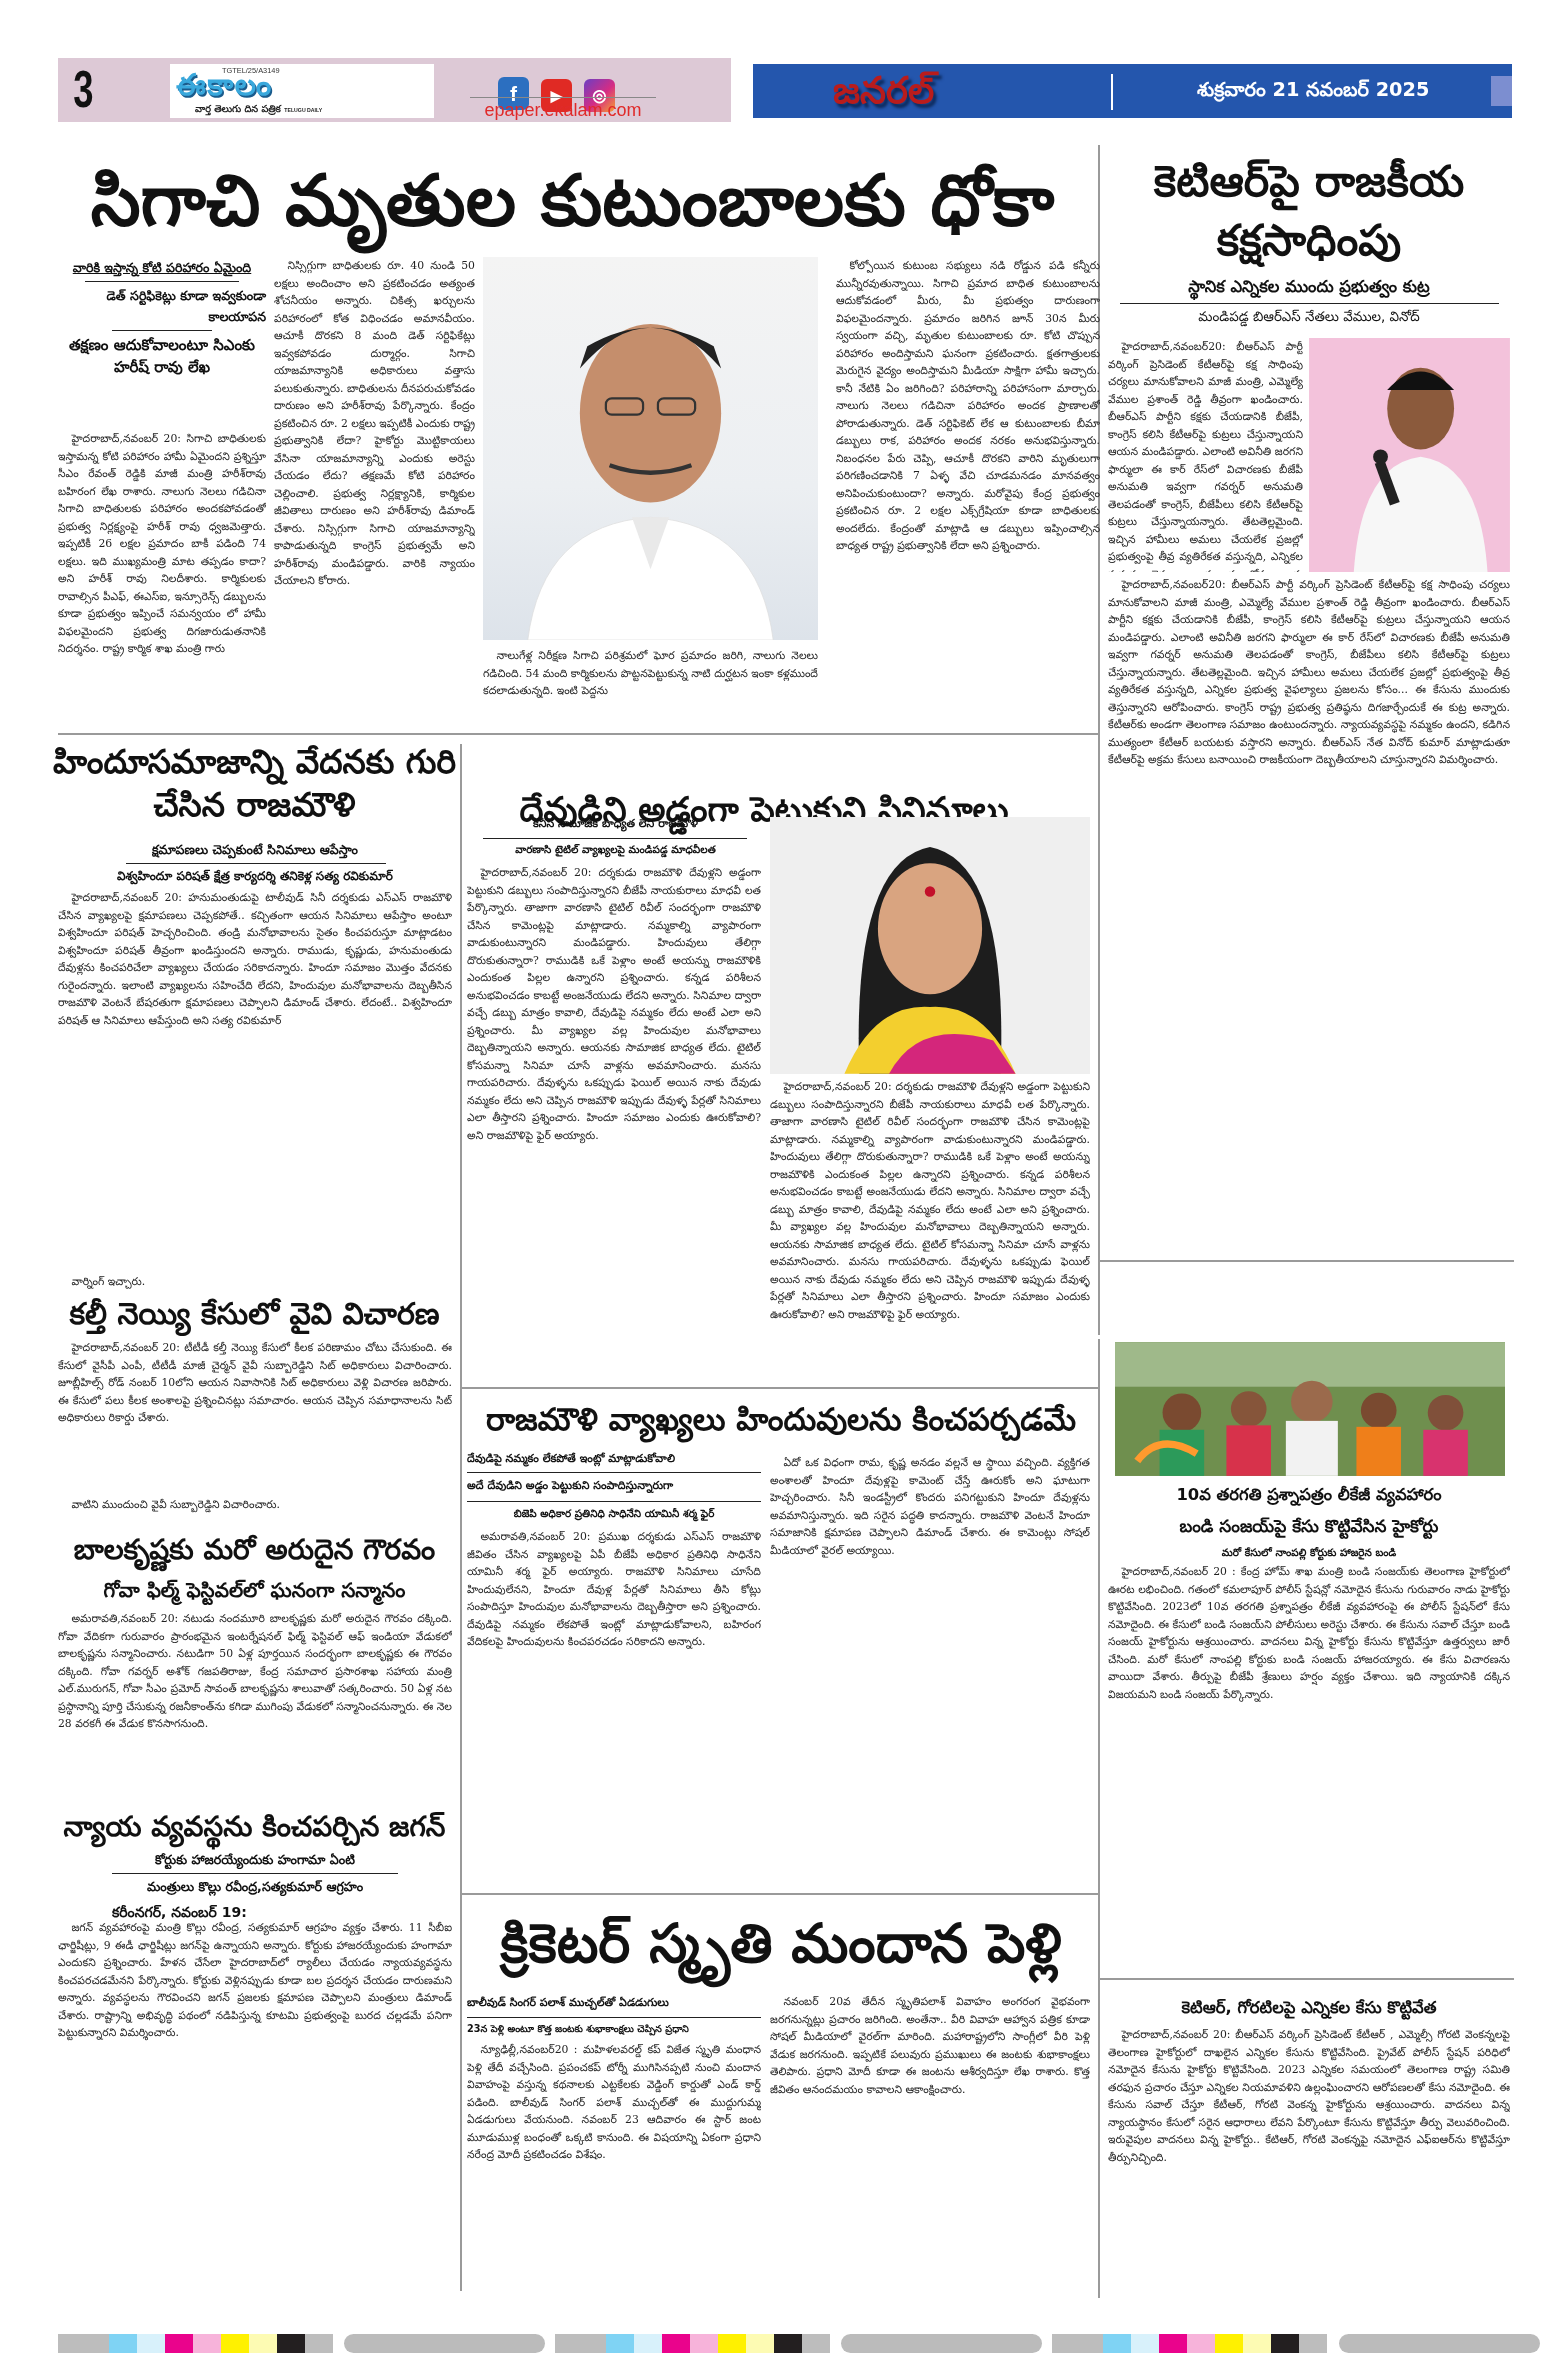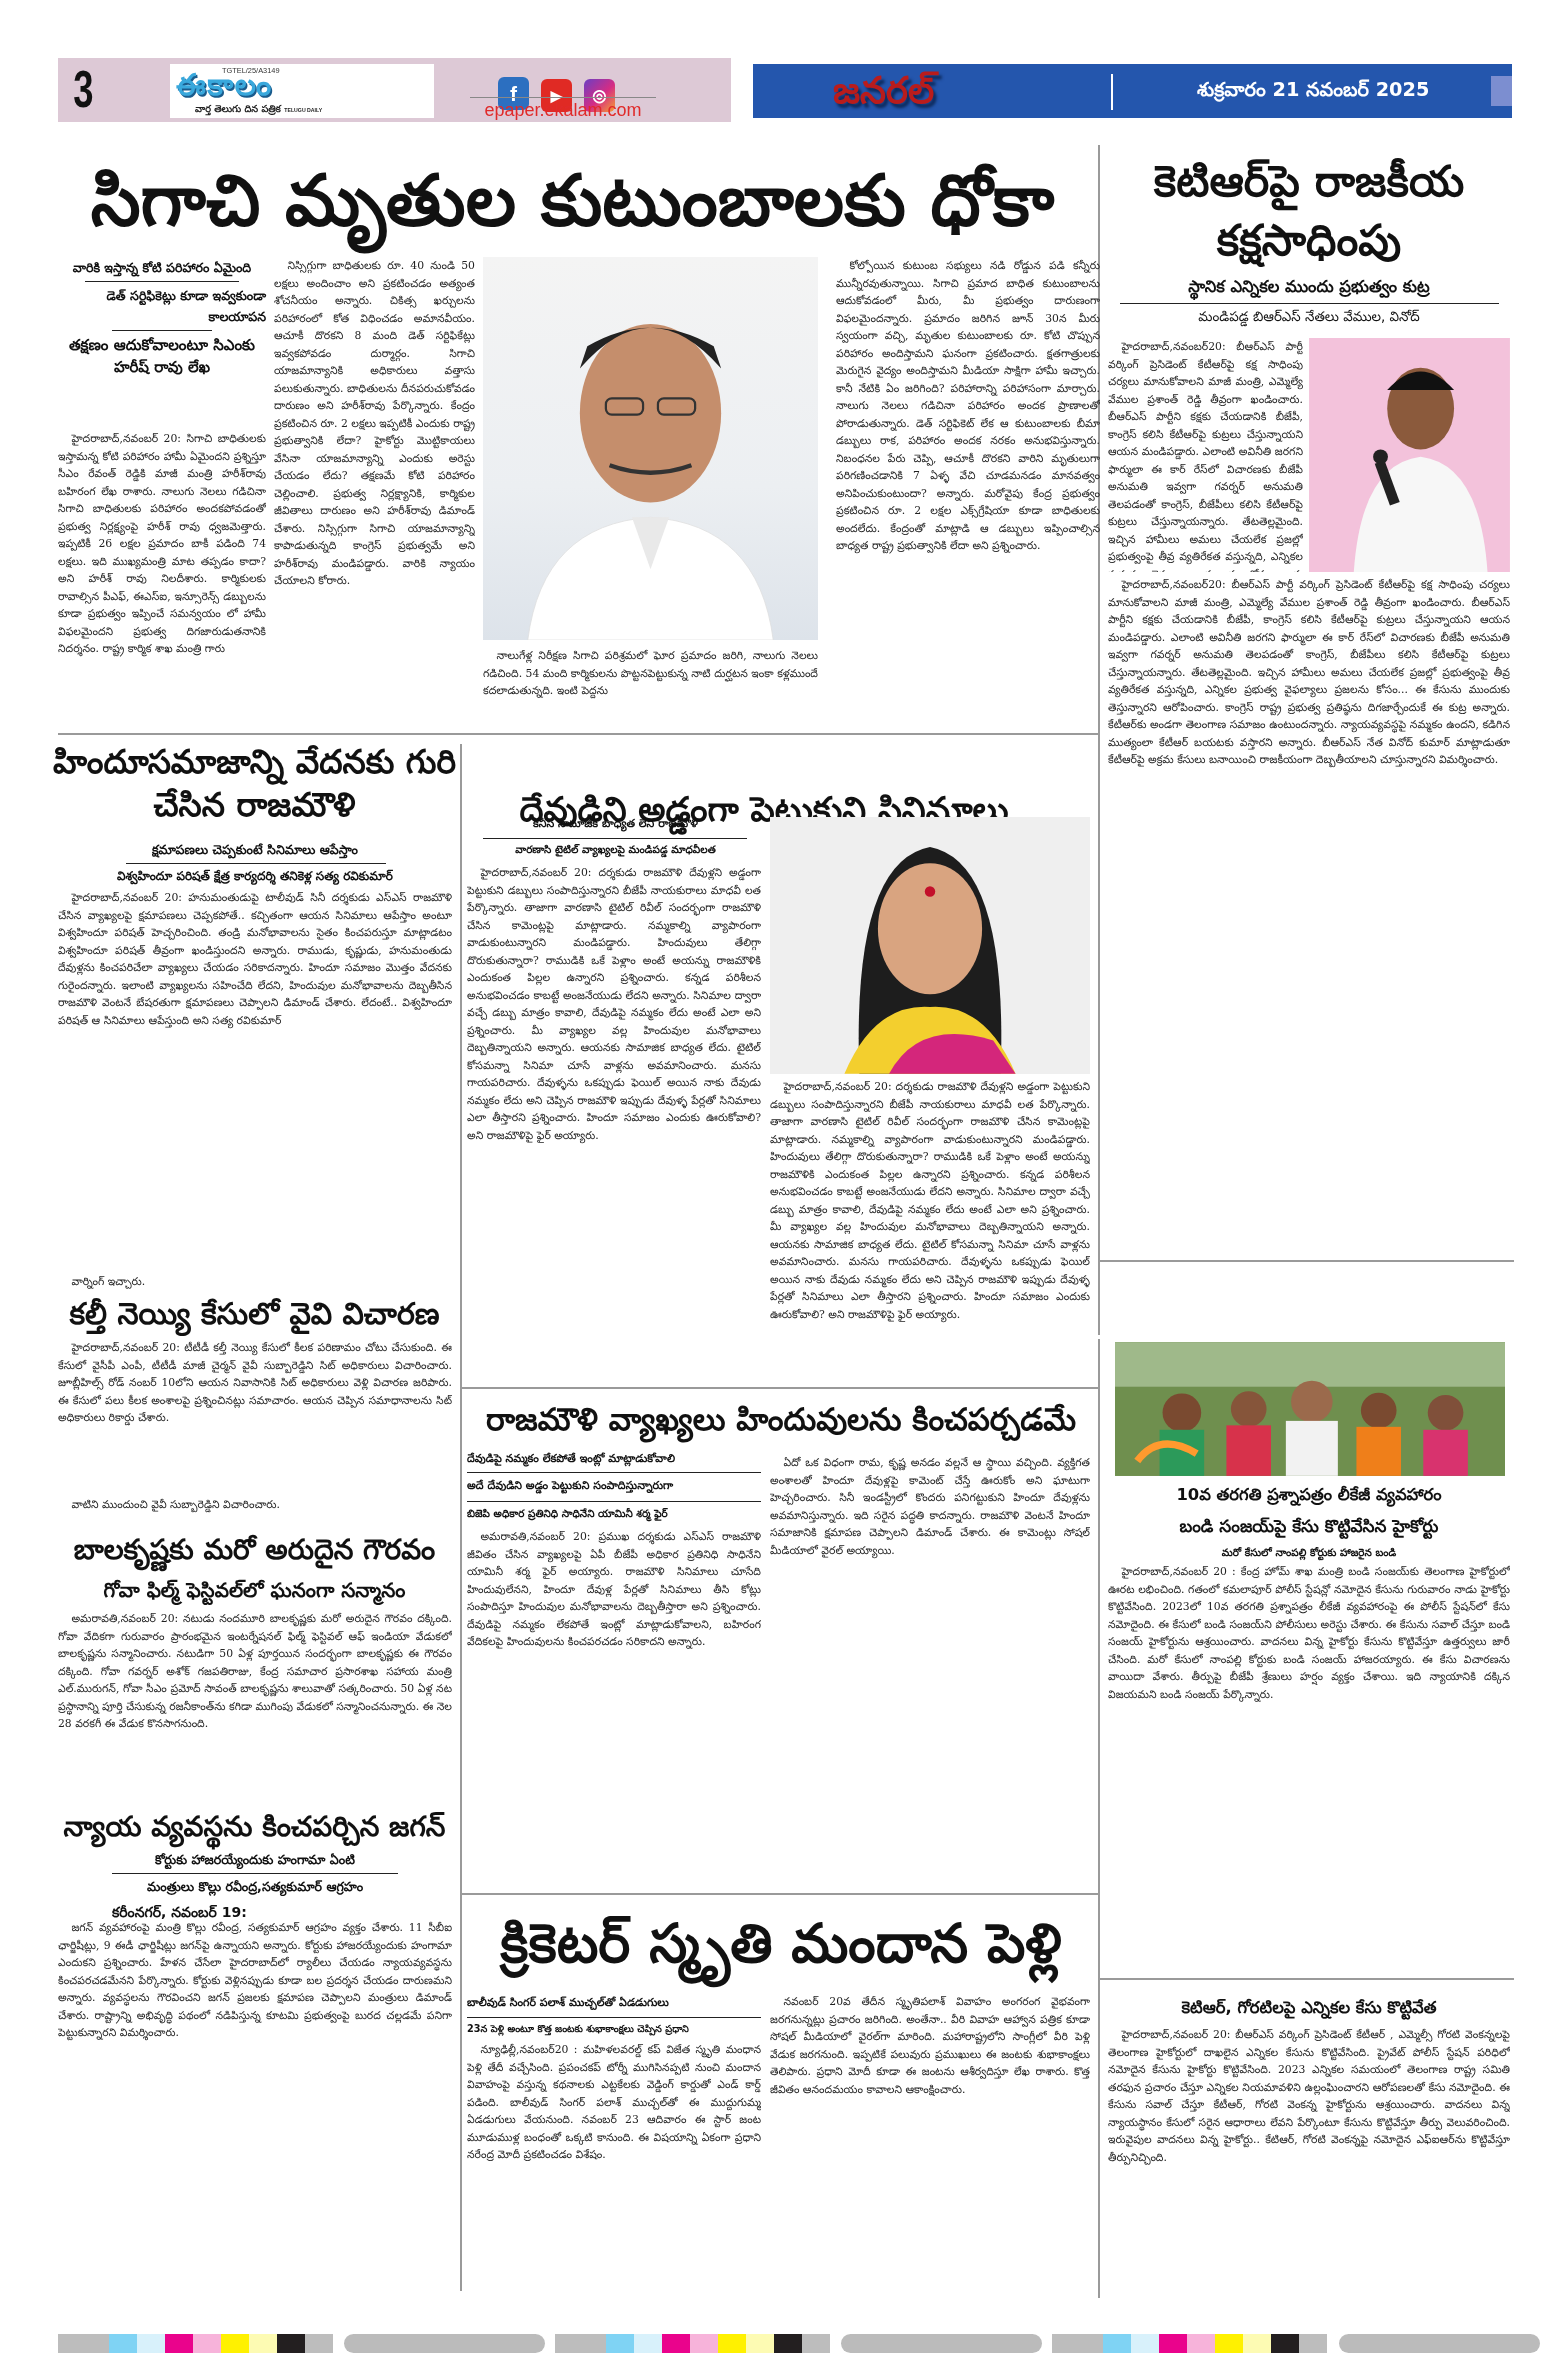--- a/index.html
+++ b/index.html
@@ -64,21 +64,21 @@
 <div class="abs vr" style="left:460px;top:744px;height:1547px;"></div>
 <div class="abs hr" style="left:58px;top:733px;width:1040px;"></div>
 <div class="abs hr" style="left:460px;top:1387px;width:638px;"></div>
 <div class="abs hr" style="left:460px;top:1893px;width:638px;"></div>
 <div class="abs hr" style="left:1098px;top:1260px;width:416px;"></div>
 <div class="abs hr" style="left:1098px;top:1978px;width:416px;"></div>
 
 <div class="abs h1" style="left:52px;top:156px;width:1041px;font-size:71px;line-height:89px;">సిగాచి మృతుల కుటుంబాలకు ధోకా</div>
 
 <div class="abs" style="left:58px;top:257px;width:208px;">
-  <div class="sub" style="font-size:12.6px;line-height:21px;">వారికి ఇస్తాన్న కోటి పరిహారం ఏమైంది</div>
+  <div class="sub" style="font-size:12.6px;line-height:21px;text-decoration:underline;">వారికి ఇస్తాన్న కోటి పరిహారం ఏమైంది</div>
   <div class="rule" style="margin:3px 27px;"></div>
   <div class="sub" style="font-size:12.6px;line-height:21px;text-align:right;">డెత్ సర్టిఫికెట్లు కూడా ఇవ్వకుండా కాలయాపన</div>
   <div class="rule" style="margin:3px 54px;"></div>
   <div class="sub" style="font-size:15px;line-height:22px;">తక్షణం ఆదుకోవాలంటూ సిఎంకు హరీష్ రావు లేఖ</div>
 </div>
 <div class="abs body" style="left:58px;top:430px;width:208px;height:290px;">
     <p>హైదరాబాద్,నవంబర్ 20: సిగాచి బాధితులకు ఇస్తామన్న కోటి పరిహారం హామీ ఏమైందని ప్రశ్నిస్తూ సీఎం రేవంత్ రెడ్డికి మాజీ మంత్రి హరీశ్‌రావు బహిరంగ లేఖ రాశారు. నాలుగు నెలలు గడిచినా సిగాచి బాధితులకు పరిహారం అందకపోవడంతో ప్రభుత్వ నిర్లక్ష్యంపై హరీశ్ రావు ధ్వజమెత్తారు. ఇప్పటికీ 26 లక్షల ప్రమాదం బాకీ పడింది 74 లక్షలు. ఇది ముఖ్యమంత్రి మాట తప్పడం కాదా? అని హరీశ్ రావు నిలదీశారు. కార్మికులకు రావాల్సిన పీఎఫ్, ఈఎస్ఐ, ఇన్సూరెన్స్ డబ్బులను కూడా ప్రభుత్వం ఇప్పించే సమన్వయం లో హామీ విఫలమైందని ప్రభుత్వ దిగజారుడుతనానికి నిదర్శనం. రాష్ట్ర కార్మిక శాఖ మంత్రి గారు</p>
   </div>
 <div class="abs body" style="left:274px;top:257px;width:201px;height:465px;">
     <p>నిస్సిగ్గుగా బాధితులకు రూ. 40 నుండి 50 లక్షలు అందించాం అని ప్రకటించడం అత్యంత శోచనీయం అన్నారు. చికిత్స ఖర్చులను పరిహారంలో కోత విధించడం అమానవీయం. ఆచూకీ దొరకని 8 మంది డెత్ సర్టిఫికేట్లు ఇవ్వకపోవడం దుర్మార్గం. సిగాచి యాజమాన్యానికి అధికారులు వత్తాసు పలుకుతున్నారు. బాధితులను దీనపరుచుకోవడం దారుణం అని హరీశ్‌రావు పేర్కొన్నారు. కేంద్రం ప్రకటించిన రూ. 2 లక్షలు ఇప్పటికీ ఎందుకు రాష్ట్ర ప్రభుత్వానికి లేదా? హైకోర్టు మొట్టికాయలు వేసినా యాజమాన్యాన్ని ఎందుకు అరెస్టు చేయడం లేదు? తక్షణమే కోటి పరిహారం చెల్లించాలి. ప్రభుత్వ నిర్లక్ష్యానికి, కార్మికుల జీవితాలు దారుణం అని హరీశ్‌రావు డిమాండ్ చేశారు. నిస్సిగ్గుగా సిగాచి యాజమాన్యాన్ని కాపాడుతున్నది కాంగ్రెస్ ప్రభుత్వమే అని హరీశ్‌రావు మండిపడ్డారు. వారికి న్యాయం చేయాలని కోరారు.</p>
@@ -176,21 +176,21 @@
 </div>
 <div class="abs body" style="left:770px;top:1078px;width:320px;height:301px;">
     <p>హైదరాబాద్,నవంబర్ 20: దర్శకుడు రాజమౌళి దేవుళ్లని అడ్డంగా పెట్టుకుని డబ్బులు సంపాదిస్తున్నారని బీజేపీ నాయకురాలు మాధవీ లత పేర్కొన్నారు. తాజాగా వారణాసి టైటిల్ రివీల్ సందర్భంగా రాజమౌళి చేసిన కామెంట్లపై మాట్లాడారు. నమ్మకాల్ని వ్యాపారంగా వాడుకుంటున్నారని మండిపడ్డారు. హిందువులు తేలిగ్గా దొరుకుతున్నారా? రాముడికి ఒకే పెళ్లాం అంటే అయన్ను రాజమౌళికి ఎందుకంత పిల్లల ఉన్నారని ప్రశ్నించారు. కన్నడ పరిశీలన అనుభవించడం కాబట్టే అంజనేయుడు లేదని అన్నారు. సినిమాల ద్వారా వచ్చే డబ్బు మాత్రం కావాలి, దేవుడిపై నమ్మకం లేదు అంటే ఎలా అని ప్రశ్నించారు. మీ వ్యాఖ్యల వల్ల హిందువుల మనోభావాలు దెబ్బతిన్నాయని అన్నారు. ఆయనకు సామాజిక బాధ్యత లేదు. టైటిల్ కోసమన్నా సినిమా చూసే వాళ్లను అవమానించారు. మనసు గాయపరిచారు. దేవుళ్ళను ఒకప్పుడు ఫెయిల్ అయిన నాకు దేవుడు నమ్మకం లేదు అని చెప్పిన రాజమౌళి ఇప్పుడు దేవుళ్ళ పేర్లతో సినిమాలు ఎలా తీస్తారని ప్రశ్నించారు. హిందూ సమాజం ఎందుకు ఊరుకోవాలి? అని రాజమౌళిపై ఫైర్ అయ్యారు.</p>
   </div>
 
 <div class="abs h1" style="left:465px;top:1398px;width:632px;font-size:31px;line-height:42px;">రాజమౌళి వ్యాఖ్యలు హిందువులను కించపర్చడమే</div>
 <div class="abs sub" style="left:467px;top:1449px;width:294px;font-size:11px;line-height:19.3px;text-align:left;">దేవుడిపై నమ్మకం లేకపోతే ఇంట్లో మాట్లాడుకోవాలి</div>
 <div class="abs rule" style="left:467px;top:1472px;width:294px;"></div>
 <div class="abs sub" style="left:467px;top:1476px;width:294px;font-size:11px;line-height:19.3px;text-align:left;">అదే దేవుడిని అడ్డం పెట్టుకుని సంపాదిస్తున్నారుగా</div>
 <div class="abs rule" style="left:467px;top:1501px;width:294px;"></div>
-<div class="abs sub" style="left:467px;top:1504px;width:294px;font-size:10.4px;line-height:19.3px;text-align:left;">బిజెపి అధికార ప్రతినిధి సాధినేని యామినీ శర్మ ఫైర్</div>
+<div class="abs sub" style="left:467px;top:1504px;width:294px;font-size:10.4px;line-height:19.3px;text-align:center;">బిజెపి అధికార ప్రతినిధి సాధినేని యామినీ శర్మ ఫైర్</div>
 <div class="abs body" style="left:467px;top:1528px;width:294px;height:357px;">
     <p>అమరావతి,నవంబర్ 20: ప్రముఖ దర్శకుడు ఎస్ఎస్ రాజమౌళి జీవితం చేసిన వ్యాఖ్యలపై ఏపీ బీజేపీ అధికార ప్రతినిధి సాధినేని యామినీ శర్మ ఫైర్ అయ్యారు. రాజమౌళి సినిమాలు చూసేది హిందువులేనని, హిందూ దేవుళ్ల పేర్లతో సినిమాలు తీసి కోట్లు సంపాదిస్తూ హిందువుల మనోభావాలను దెబ్బతీస్తారా అని ప్రశ్నించారు. దేవుడిపై నమ్మకం లేకపోతే ఇంట్లో మాట్లాడుకోవాలని, బహిరంగ వేదికలపై హిందువులను కించపరచడం సరికాదని అన్నారు.</p>
   </div>
 <div class="abs body" style="left:770px;top:1454px;width:320px;height:431px;">
     <p>ఏదో ఒక విధంగా రామ, కృష్ణ అనడం వల్లనే ఆ స్థాయి వచ్చింది. వ్యక్తిగత అంశాలతో హిందూ దేవుళ్లపై కామెంట్ చేస్తే ఊరుకోం అని ఘాటుగా హెచ్చరించారు. సినీ ఇండస్ట్రీలో కొందరు పనిగట్టుకుని హిందూ దేవుళ్లను అవమానిస్తున్నారు. ఇది సరైన పద్ధతి కాదన్నారు. రాజమౌళి వెంటనే హిందూ సమాజానికి క్షమాపణ చెప్పాలని డిమాండ్ చేశారు. ఈ కామెంట్లు సోషల్ మీడియాలో వైరల్ అయ్యాయి.</p>
   </div>
 
 <div class="abs h1" style="left:465px;top:1907px;width:632px;font-size:54px;line-height:74px;">క్రికెటర్ స్మృతి మందాన పెళ్లి</div>
 <div class="abs sub" style="left:467px;top:1993px;width:294px;font-size:11px;line-height:19.3px;text-align:left;">బాలీవుడ్ సింగర్ పలాశ్ ముచ్చల్‌తో ఏడడుగులు</div>
 <div class="abs rule" style="left:467px;top:2017px;width:294px;"></div>

